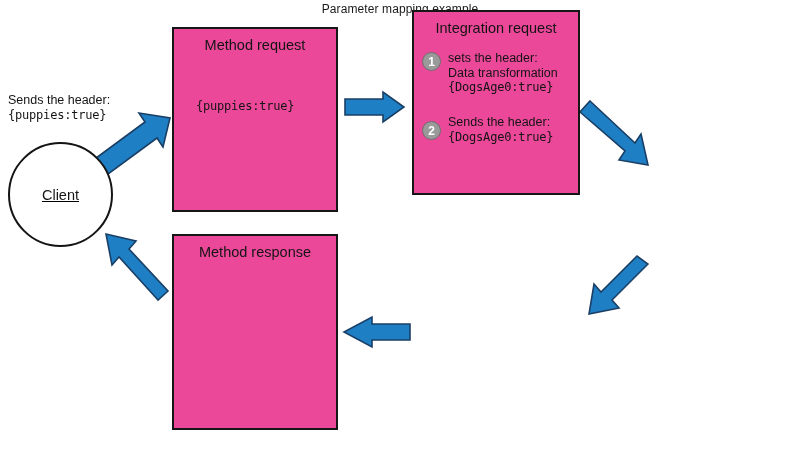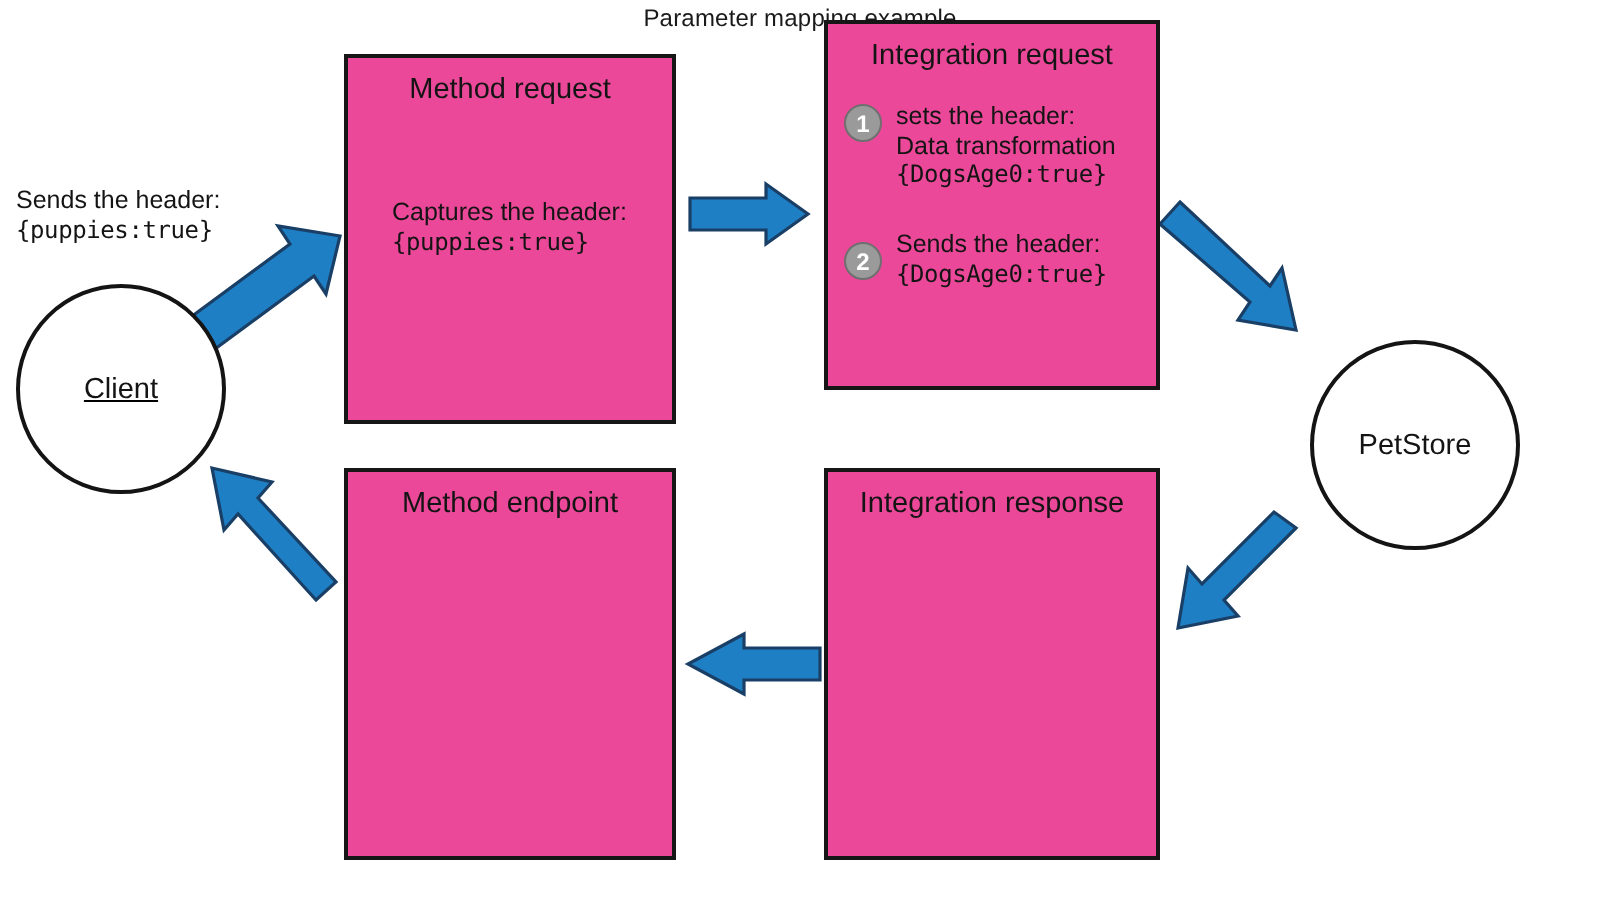--- a/index.html
+++ b/index.html
@@ -146,21 +146,20 @@
     <div class="mono">{puppies:true}</div>
   </div>
 
   <div class="circle" style="left:8px; top:142px; width:105px; height:105px;text-decoration:underline;">
     <span>Client</span>
   </div>
 
   <div class="box" style="left:172px; top:27px; width:166px; height:185px;">
     <div class="box-title" style="top:8px;">Method request</div>
     <div class="body-text" style="left:22px; top:70px;">
-      <div>Captures the header:</div>
       <div class="mono">{puppies:true}</div>
     </div>
   </div>
 
   <div class="box" style="left:412px; top:10px; width:168px; height:185px;">
     <div class="box-title" style="top:8px;">Integration request</div>
 
     <div class="step" style="left:0; top:0;">
       <div class="badge" style="left:8px; top:40px;">1</div>
       <div class="step-text" style="left:34px; top:39px;">
@@ -173,25 +172,19 @@
     <div class="step" style="left:0; top:0;">
       <div class="badge" style="left:8px; top:109px;">2</div>
       <div class="step-text" style="left:34px; top:103px;">
         <div>Sends the header:</div>
         <div class="mono">{DogsAge0:true}</div>
       </div>
     </div>
   </div>
 
 
-  <div class="circle" style="left:655px; top:170px; width:105px; height:105px;">
-    <span>PetStore</span>
+
+  <div class="box" style="left:172px; top:234px; width:166px; height:196px;">
+    <div class="box-title" style="top:8px;">Method response</div>
   </div>
 
-  <div class="box" style="left:172px; top:234px; width:166px; height:196px;">
-    <div class="box-title" style="top:8px;">Method endpoint</div>
-  </div>
-
-  <div class="box" style="left:412px; top:234px; width:168px; height:196px;">
-    <div class="box-title" style="top:8px;">Integration response</div>
-  </div>
 
 </div>
 
 </body></html>

